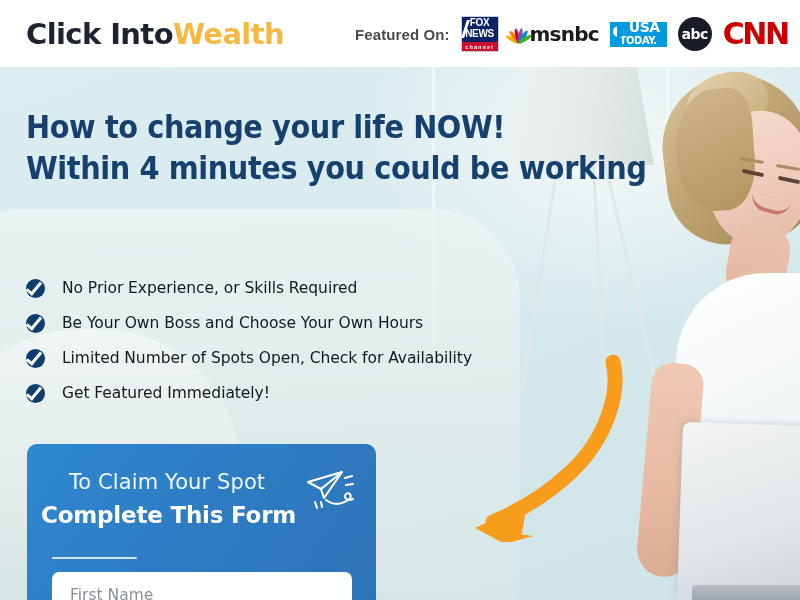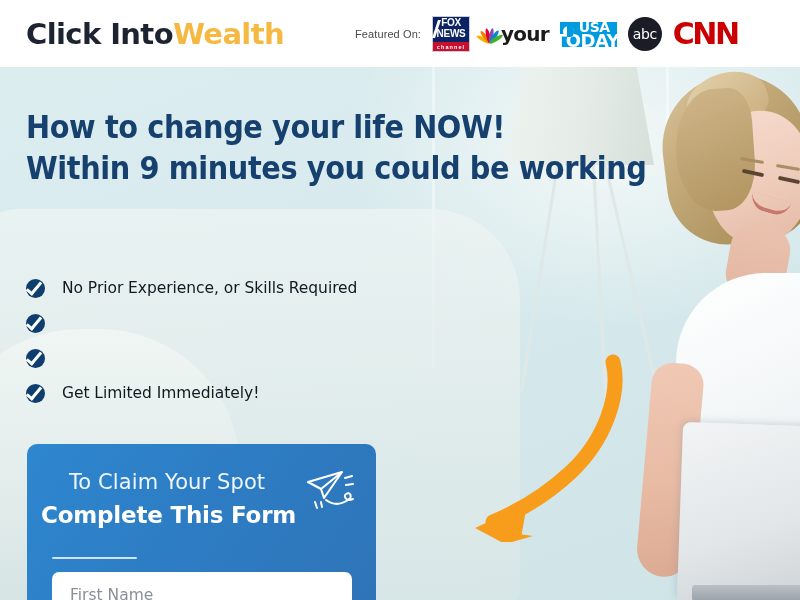--- a/index.html
+++ b/index.html
@@ -46,25 +46,26 @@
     position: absolute;
     left: 355px;
     top: 16px;
     display: flex;
     align-items: center;
     gap: 11px;
     height: 36px;
   }
 
   #featured-label {
-    font-size: 11px;
+    font-size: 15px;
     color: #4a4a4a;
     letter-spacing: 0.1px;
     white-space: nowrap;
     font-family: "Liberation Sans", sans-serif;
+    font-weight: bold;
   }
 
   .media-logo { display: flex; align-items: center; justify-content: center; }
 
   
   .fox {
     width: 38px; height: 36px;
     background: #ffffff;
     border: 1px solid #c9ced6;
     display: flex; flex-direction: column;
@@ -121,21 +122,21 @@
     width: 57px; height: 25px;
     color: #fff;
     display: flex; flex-direction: column;
     align-items: center; justify-content: center;
     line-height: 14px;
     font-family: "DejaVu Sans", sans-serif;
     font-weight: bold;
     position: relative;
   }
   .usatoday .ut-1 { font-size: 14px; letter-spacing: -0.5px; padding-left: 12px; }
-  .usatoday .ut-2 { font-size: 18px; letter-spacing: -0.5px; }
+  .usatoday .ut-2 { font-size: 10px; letter-spacing: -0.5px; }
   .usatoday .globe {
     position: absolute; left: 3px; top: 4px;
     width: 11px; height: 11px;
     border-radius: 50%;
     background: #fff;
   }
   .usatoday .globe::after {
     content: "";
     position: absolute; left: 4px; top: 0;
     width: 7px; height: 11px;
@@ -144,21 +145,21 @@
   }
 
   
   .abc {
     width: 34px; height: 34px;
     border-radius: 50%;
     background: #1a1d26;
     color: #fff;
     display: flex; align-items: center; justify-content: center;
     font-size: 14px;
-    font-weight: normal;
+    font-weight: bold;
     letter-spacing: -0.4px;
     font-family: "DejaVu Sans", sans-serif;
   }
 
   
   .cnn {
     font-size: 30px;
     font-weight: bold;
     color: #cc0000;
     letter-spacing: -2.4px;
@@ -494,21 +495,21 @@
 
       <div class="media-logo msnbc">
         <div class="peacock">
           <span style="background:#f7b500; transform:rotate(-62deg);"></span>
           <span style="background:#f57c00; transform:rotate(-38deg);"></span>
           <span style="background:#e4002b; transform:rotate(-14deg);"></span>
           <span style="background:#8a4bb5; transform:rotate(10deg);"></span>
           <span style="background:#0089d0; transform:rotate(34deg);"></span>
           <span style="background:#43b02a; transform:rotate(58deg);"></span>
         </div>
-        <span class="msnbc-word">your</span>
+        <span class="msnbc-word">msnbc</span>
       </div>
 
       <div class="media-logo">
         <div class="usatoday">
           <div class="globe"></div>
           <div class="ut-1">USA</div>
           <div class="ut-2">TODAY.</div>
         </div>
       </div>
 
@@ -517,49 +518,51 @@
       </div>
 
       <div class="media-logo">
         <div class="cnn">CNN</div>
       </div>
     </div>
   </div>
 
   <div id="headline">
     <span class="hl">How to change your life NOW!</span>
-    <span class="hl">Within 9 minutes you could be working</span>
+    <span class="hl">Within 4 minutes you could be working</span>
   </div>
 
   <div id="bullets">
     <div class="bullet">
       <span class="check-icon">
           <span class="circ"></span>
           <span class="tick"></span>
         </span>
       <span class="bullet-text">No Prior Experience, or Skills Required</span>
     </div>
     <div class="bullet">
       <span class="check-icon">
           <span class="circ"></span>
           <span class="tick"></span>
         </span>
+      <span class="bullet-text">Be Your Own Boss and Choose Your Own Hours</span>
     </div>
     <div class="bullet">
       <span class="check-icon">
           <span class="circ"></span>
           <span class="tick"></span>
         </span>
+      <span class="bullet-text">Limited Number of Spots Open, Check for Availability</span>
     </div>
     <div class="bullet">
       <span class="check-icon">
           <span class="circ"></span>
           <span class="tick"></span>
         </span>
-      <span class="bullet-text">Get Limited Immediately!</span>
+      <span class="bullet-text">Get Featured Immediately!</span>
     </div>
   </div>
 
   <svg id="arrow" viewBox="0 0 210 190">
     <path d="M 158 10
              C 166 42, 150 88, 116 120
              C 88 146, 62 160, 38 170" fill="none" stroke="#f89c1c" stroke-width="15" stroke-linecap="round"></path>
     <path d="M 20 176 L 72 152 L 66 186 Z" fill="#f89c1c"></path>
     <path d="M 20 176 L 78 184 L 50 192 Z" fill="#f89c1c"></path>
   </svg>

